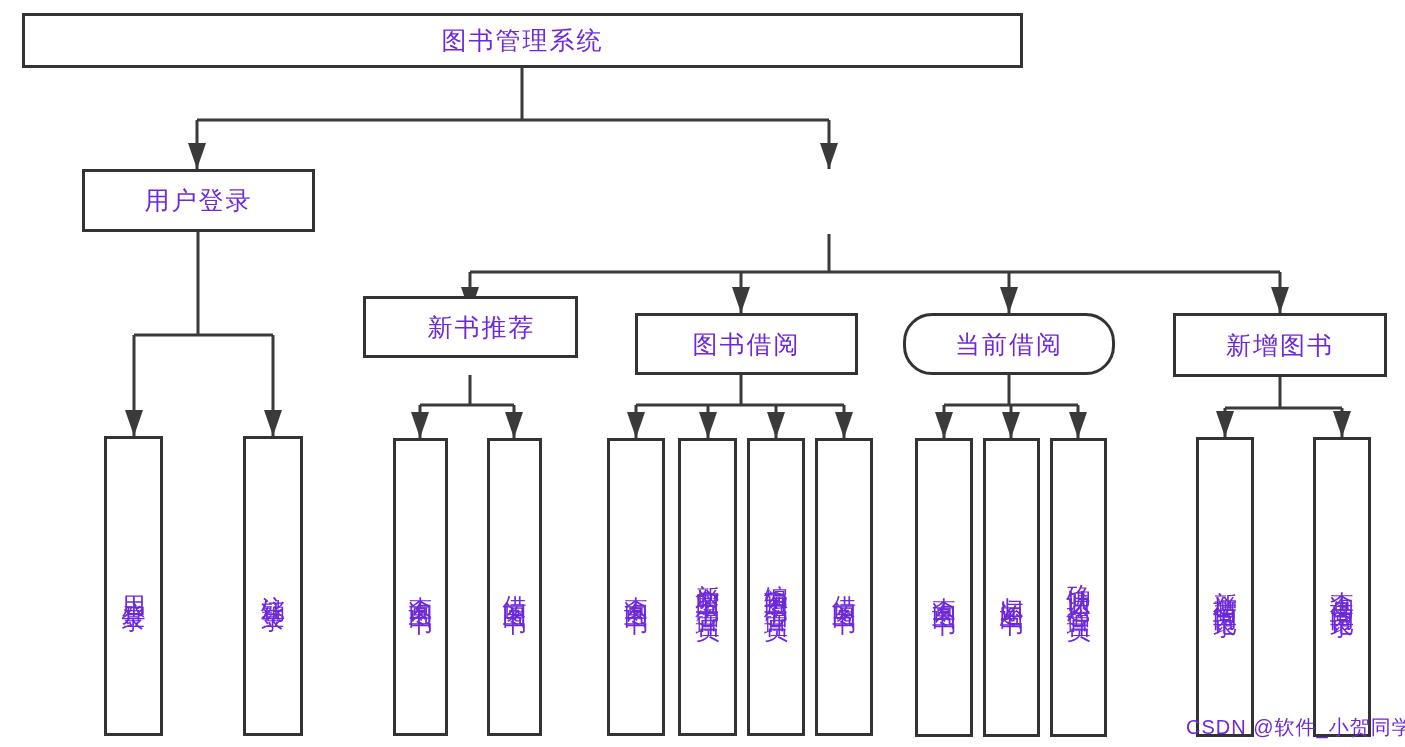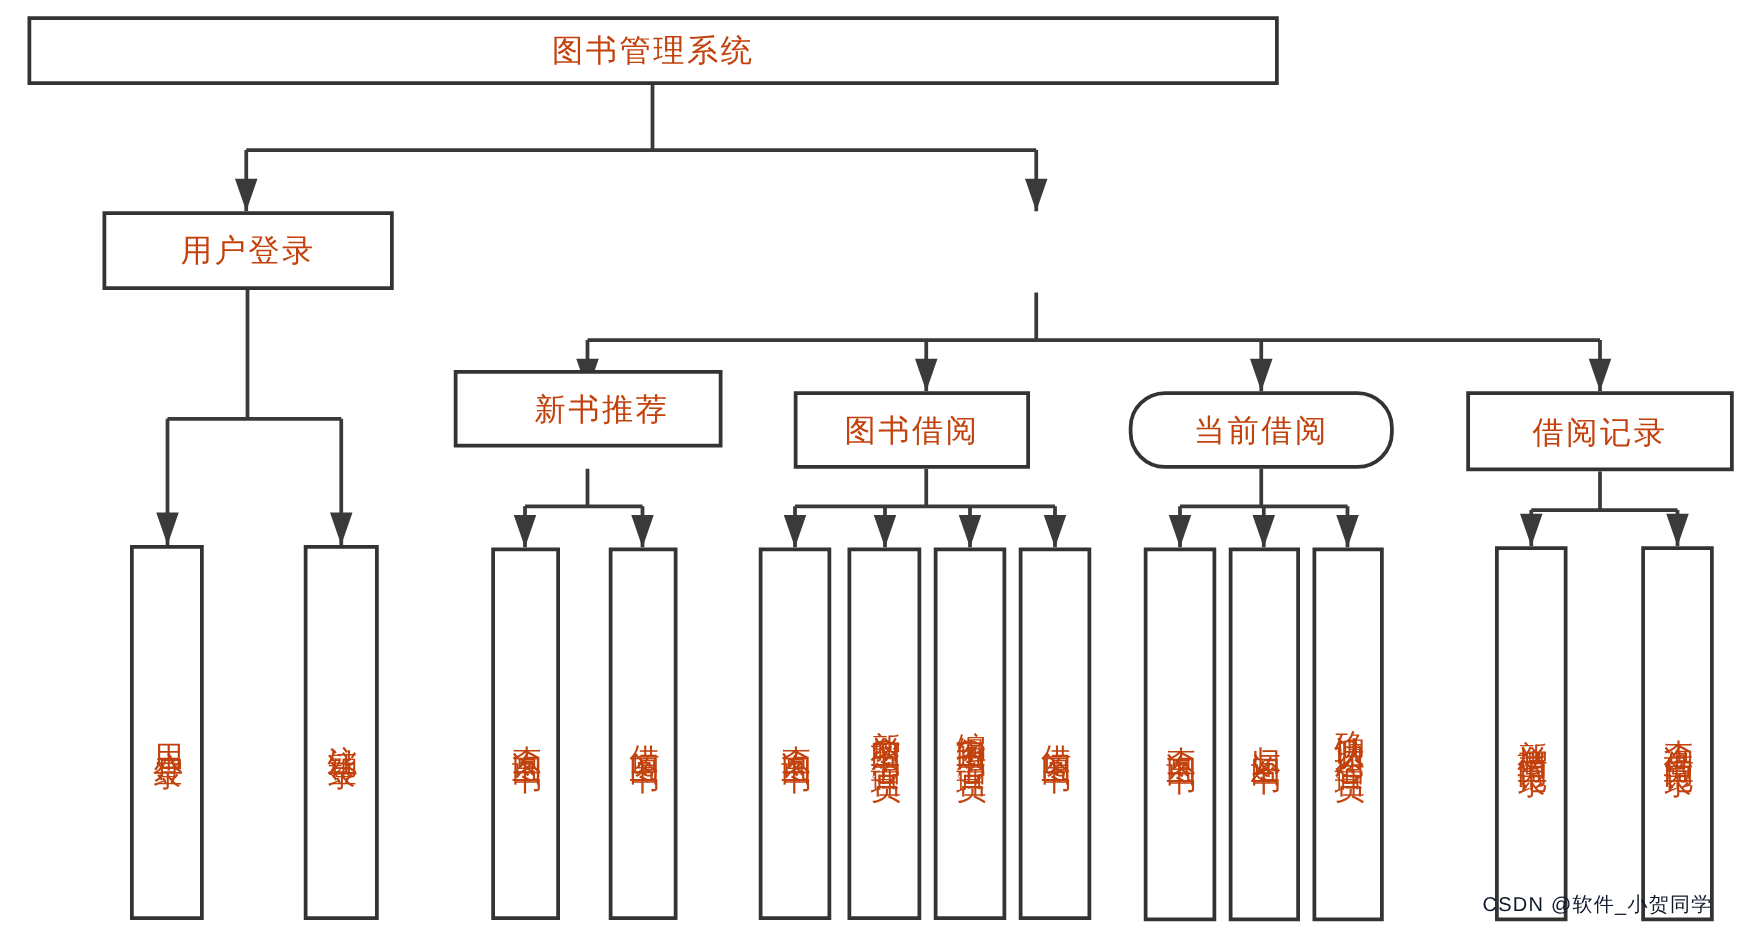--- a/index.html
+++ b/index.html
@@ -15,21 +15,21 @@
     position: absolute;
     left: 0; top: 0;
     width: 1405px; height: 747px;
     pointer-events: none;
   }
   .box {
     position: absolute;
     box-sizing: border-box;
     background: #ffffff;
     border: 3px solid #333333;
-    color: #c2410c;
+    color: #6d28d9;
     display: flex;
     align-items: center;
     justify-content: center;
     text-align: center;
   }
   .box.h {
     font-size: 25px;
     letter-spacing: 2px;
     white-space: nowrap;
   }
@@ -38,22 +38,22 @@
     text-orientation: mixed;
     font-size: 24px;
     letter-spacing: 5px;
     line-height: 1;
   }
   #watermark {
     position: absolute;
     left: 1186px;
     top: 714px;
     width: 215px;
-    font-size: 16px;
-    color: #0f172a;
+    font-size: 20px;
+    color: #6d28d9;
     white-space: nowrap;
     letter-spacing: 1px;
   }
 </style>
 </head>
 <body>
 
 <div id="stage">
 
   <svg id="connectors" viewBox="0 0 1405 747" xmlns="http://www.w3.org/2000/svg">
@@ -87,23 +87,23 @@
       <polygon points="1216,411 1234,411 1225,437"></polygon>
       <polygon points="1333,411 1351,411 1342,437"></polygon>
     </g>
   </svg>
 
   <div class="box h" style="left:22px; top:13px; width:1001px; height:55px;">图书管理系统</div>
 
   <div class="box h" style="left:82px; top:169px; width:233px; height:63px;">用户登录</div>
 
   <div class="box h" style="left:363px; top:296px; width:215px; height:62px;padding-left:22px;">新书推荐</div>
-  <div class="box h" style="left:635px; top:313px; width:189px; height:62px;">图书借阅</div>
+  <div class="box h" style="left:635px; top:313px; width:223px; height:62px;">图书借阅</div>
   <div class="box h" style="left:903px; top:313px; width:212px; height:62px;border-radius:29px;">当前借阅</div>
-  <div class="box h" style="left:1173px; top:313px; width:214px; height:64px;">借阅记录</div>
+  <div class="box h" style="left:1173px; top:313px; width:214px; height:64px;">新增图书</div>
 
   <div class="box v" style="left:104px; top:436px; width:59px; height:300px;">用户登录</div>
   <div class="box v" style="left:243px; top:436px; width:60px; height:300px;">注销登录</div>
 
   <div class="box v" style="left:393px; top:438px; width:55px; height:298px;">查询图书</div>
   <div class="box v" style="left:487px; top:438px; width:55px; height:298px;">借阅图书</div>
 
   <div class="box v" style="left:607px; top:438px; width:58px; height:298px;">查询图书</div>
   <div class="box v" style="left:678px; top:438px; width:59px; height:298px;">新增图书（管理员）</div>
   <div class="box v" style="left:747px; top:438px; width:58px; height:298px;">编辑图书（管理员）</div>

